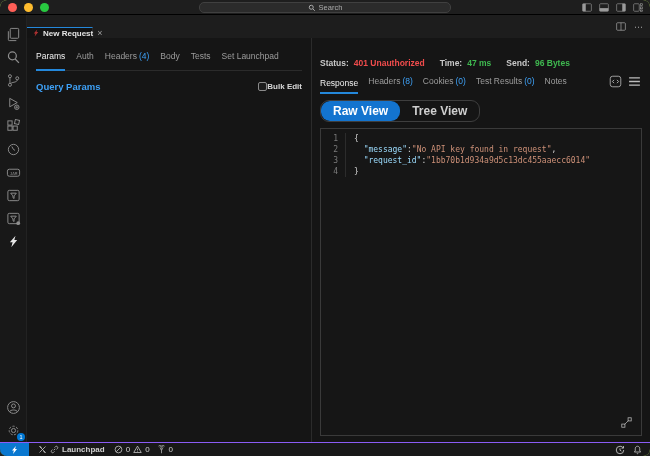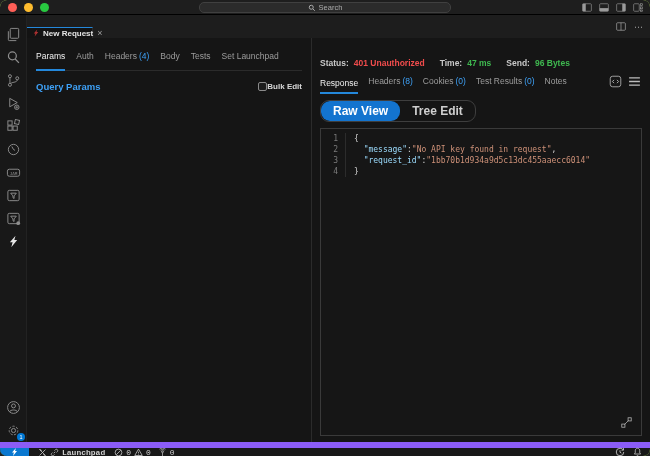--- a/index.html
+++ b/index.html
@@ -83,22 +83,22 @@
   .vt-btn { font-size:12px; font-weight:600; padding:3px 12px; cursor:pointer; color:#cfcfcf; }
   .vt-btn.active { background:#1374cf; color:#fff; border-radius:9px; }
   .code-box { flex:1; margin-top:6px; border:1px solid #3a3a3a; background:#161616; position:relative;
     padding-top:4px; overflow:hidden; font-family:"DejaVu Sans Mono", monospace; }
   .code-line { display:flex; line-height:11px; font-size:8px; }
   .code-line .ln { width:24px; flex:0 0 24px; text-align:right; padding-right:7px; color:#7a7a7a; }
   .code-line .code-text { white-space:pre; border-left:1px solid #2c2c2c; padding-left:8px; }
   .tk-punct { color:#d4d4d4; } .tk-key { color:#9cdcfe; } .tk-str { color:#ce9178; } .tk-ws { color:#d4d4d4; }
   .expand-btn { position:absolute; right:9px; bottom:7px; cursor:pointer; color:#b5b5b5; }
   
-  .statusbar { height:14px; flex:0 0 14px; background:#181818; border-top:6px solid #8b5cf6;
-    display:flex; align-items:center; font-size:8px; color:#cfcfcf;font-family:Liberation Mono, monospace; }
+  .statusbar { height:14px; flex:0 0 14px; background:#181818; border-top:1px solid #8b5cf6;
+    display:flex; align-items:center; font-size:8px; color:#cfcfcf; }
   .sb-remote { width:29px; height:100%; background:#0a78d0; display:flex; align-items:center; justify-content:center; cursor:pointer; }
   .sb-item { display:flex; align-items:center; gap:3px; margin-left:9px; cursor:pointer; white-space:nowrap; }
   .sb-item.tight { margin-left:7px; }
   .sb-right { margin-left:auto; display:flex; gap:8px; margin-right:8px; align-items:center; }
   svg { display:block; }
 </style>
 </head>
 <body>
 
 <div id="window">
@@ -313,21 +313,21 @@
                     <line x1="0" y1="1" x2="12" y2="1"></line>
                     <line x1="0" y1="5" x2="12" y2="5"></line>
                     <line x1="0" y1="9" x2="12" y2="9"></line>
                   </svg>
               </span>
             </span>
           </div>
 
           <div class="view-toggle">
             <span class="vt-btn active">Raw View</span>
-            <span class="vt-btn">Tree Edit</span>
+            <span class="vt-btn">Tree View</span>
           </div>
 
           <div class="code-box">
             <div>
                 <div class="code-line">
                   <span class="ln">1</span>
                   <span class="code-text"><span class="tk-punct">{</span></span>
                 </div>
                 <div class="code-line">
                   <span class="ln">2</span>

